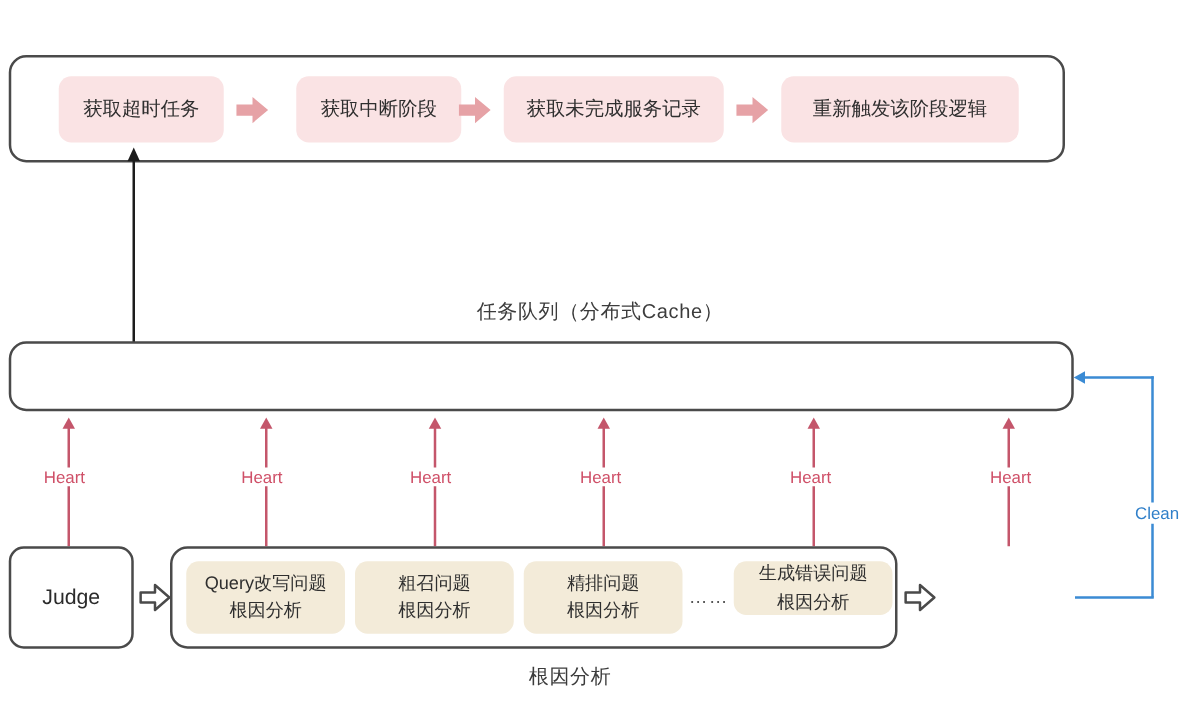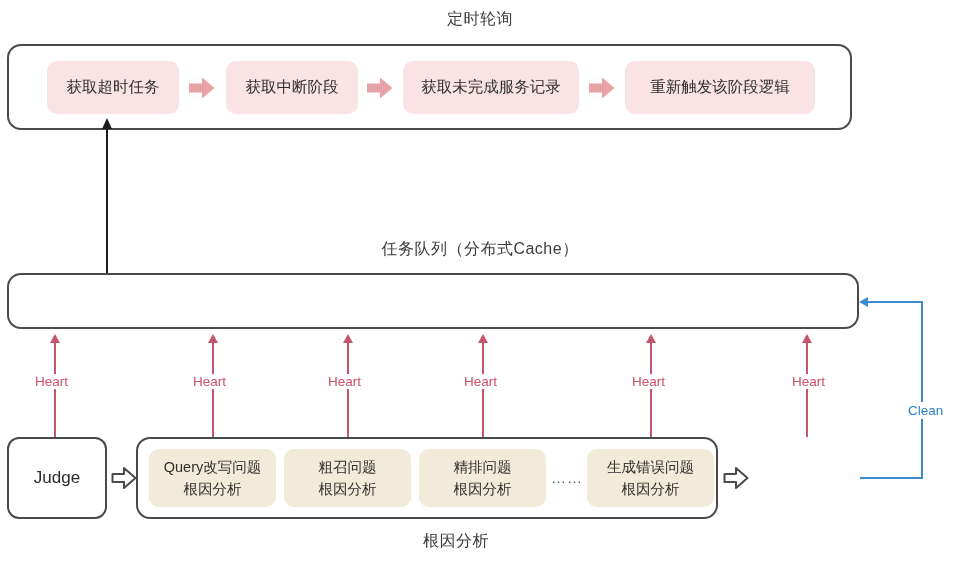--- a/index.html
+++ b/index.html
@@ -148,35 +148,34 @@
     color: #555;
     letter-spacing: 1px;
     white-space: nowrap;
   }
 </style>
 </head>
 <body>
 
 <div class="canvas">
 
-  <div class="abs caption" style="left:0; top:9px; width:960px;">定时轮询</div>
 
   <div class="abs shell" style="left:7px; top:44px; width:845px; height:86px;"></div>
 
   <div class="abs chip-pink" style="left:47px; top:61px; width:132px; height:53px;justify-content:center;">
     <span>获取超时任务</span>
   </div>
 
   <div class="abs" style="left:189px; top:77px;">
     <svg class="arrow-pink" viewBox="0 0 26 22">
       <path d="M0 6.5 H13 V0.5 L25.5 11 L13 21.5 V15.5 H0 Z" fill="#e6a2a6"></path>
     </svg>
   </div>
 
-  <div class="abs chip-pink" style="left:226px; top:61px; width:132px; height:53px;">
+  <div class="abs chip-pink" style="left:237px; top:61px; width:132px; height:53px;">
     <span>获取中断阶段</span>
   </div>
 
   <div class="abs" style="left:367px; top:77px;">
     <svg class="arrow-pink" viewBox="0 0 26 22">
       <path d="M0 6.5 H13 V0.5 L25.5 11 L13 21.5 V15.5 H0 Z" fill="#e6a2a6"></path>
     </svg>
   </div>
 
   <div class="abs chip-pink" style="left:403px; top:61px; width:176px; height:53px;">
@@ -266,21 +265,21 @@
     <span>根因分析</span>
   </div>
 
   <div class="abs chip-cream" style="left:419px; top:449px; width:127px; height:58px;">
     <span>精排问题</span>
     <span>根因分析</span>
   </div>
 
   <div class="dots" style="left:551px; top:469px;">……</div>
 
-  <div class="abs chip-cream" style="left:587px; top:449px; width:127px; height:58px;">
+  <div class="abs chip-cream" style="left:587px; top:449px; width:127px; height:43px;">
     <span>生成错误问题</span>
     <span>根因分析</span>
   </div>
 
   <div class="abs" style="left:723px; top:466px;">
     <svg class="arrow-hollow" viewBox="0 0 26 24">
       <path d="M1.5 8 H13 V2 L24.5 12 L13 22 V16 H1.5 Z" fill="#ffffff" stroke="#4a4a4a" stroke-width="2" stroke-linejoin="round"></path>
     </svg>
   </div>
 

